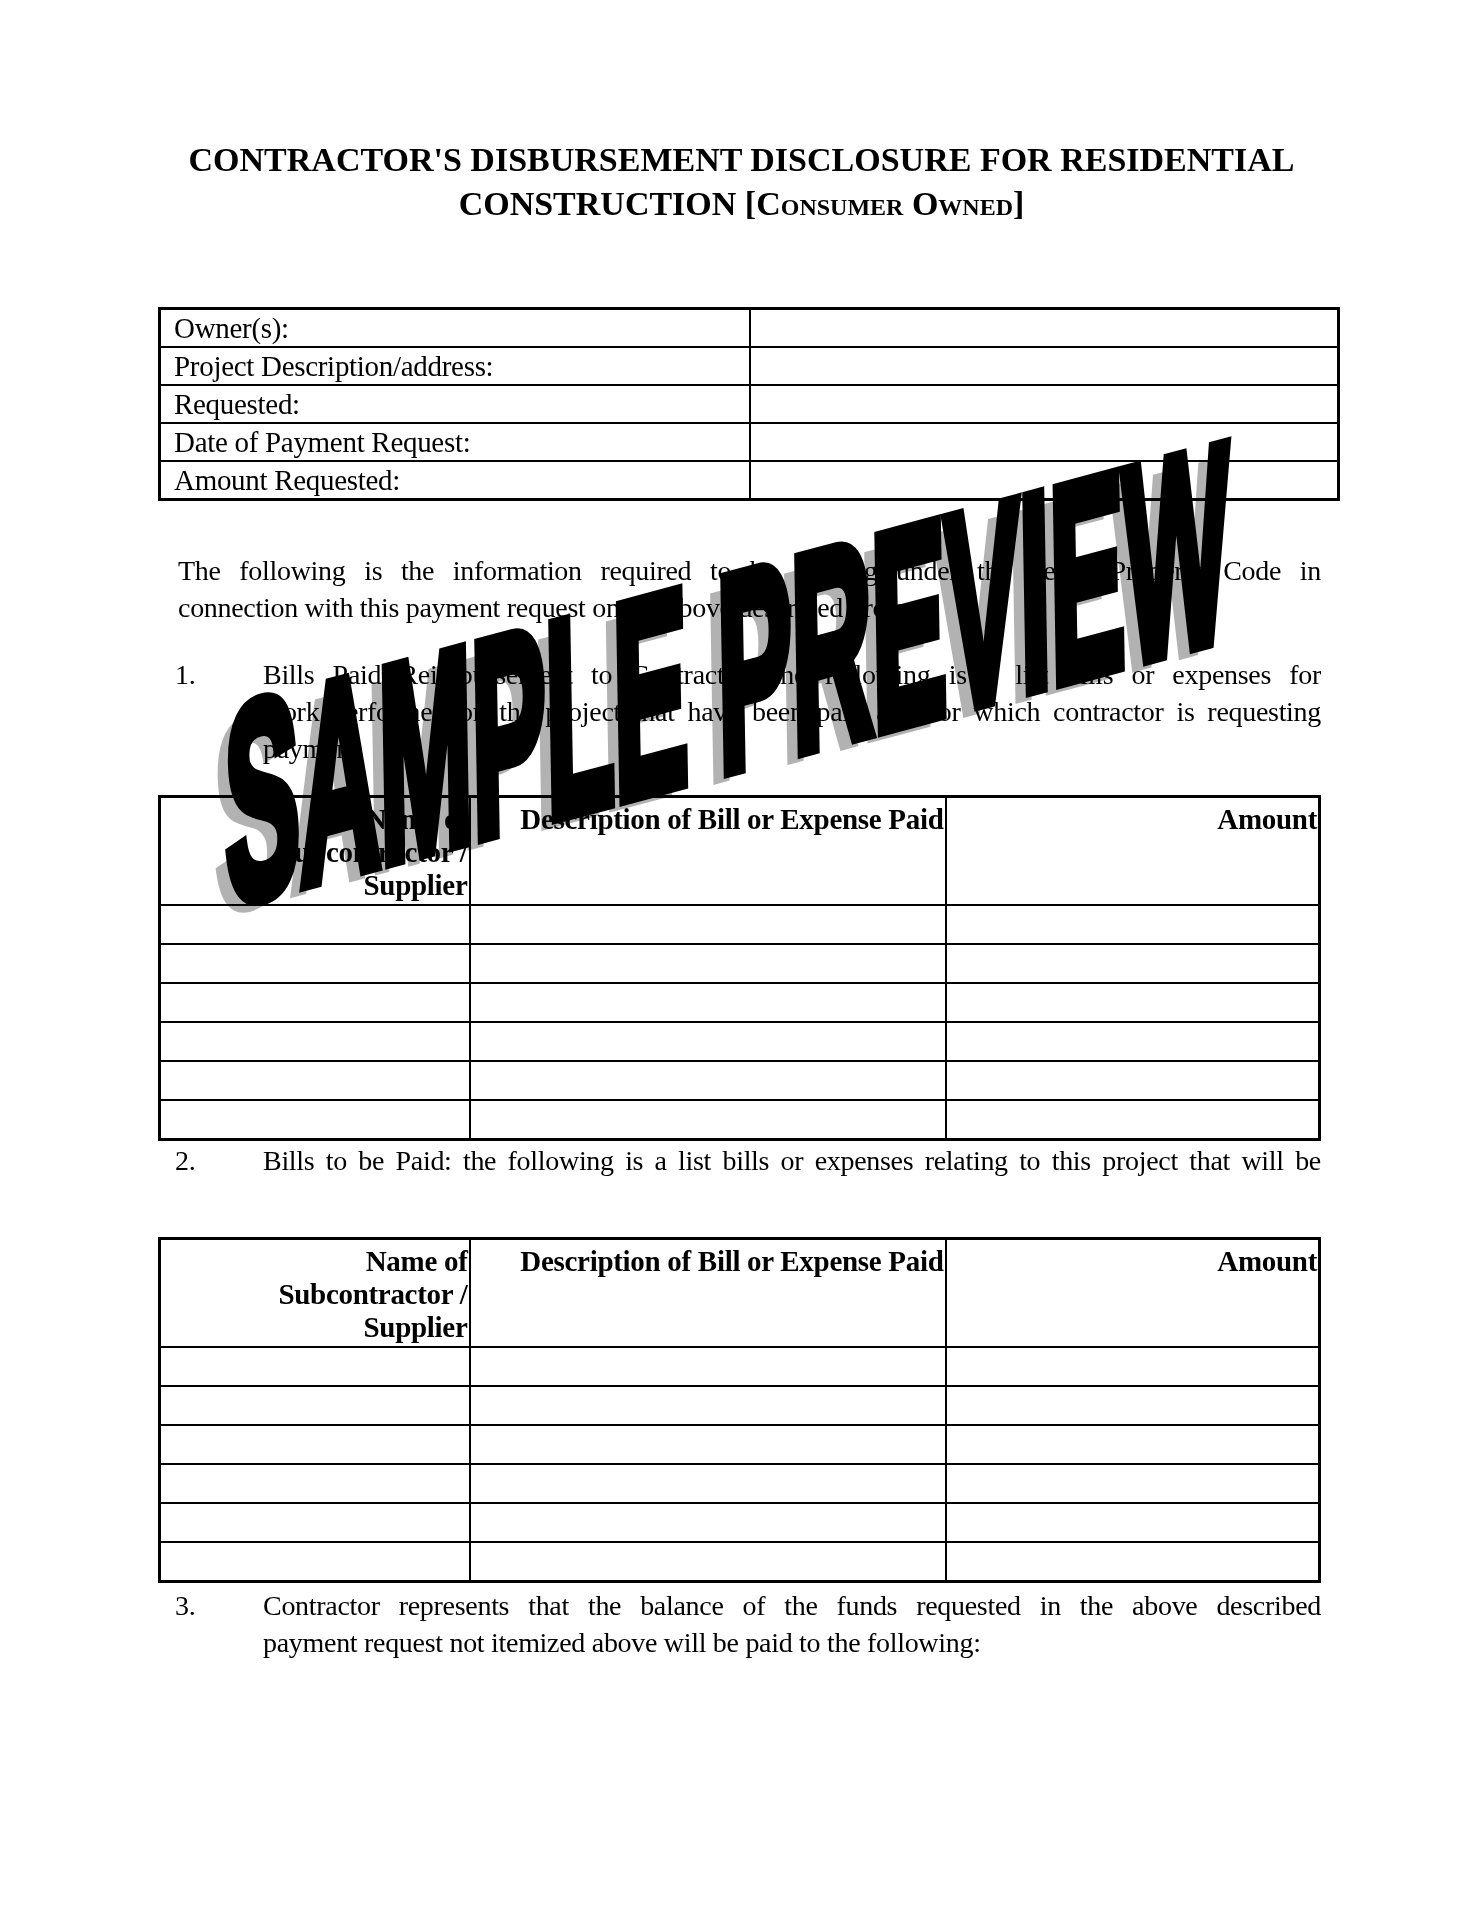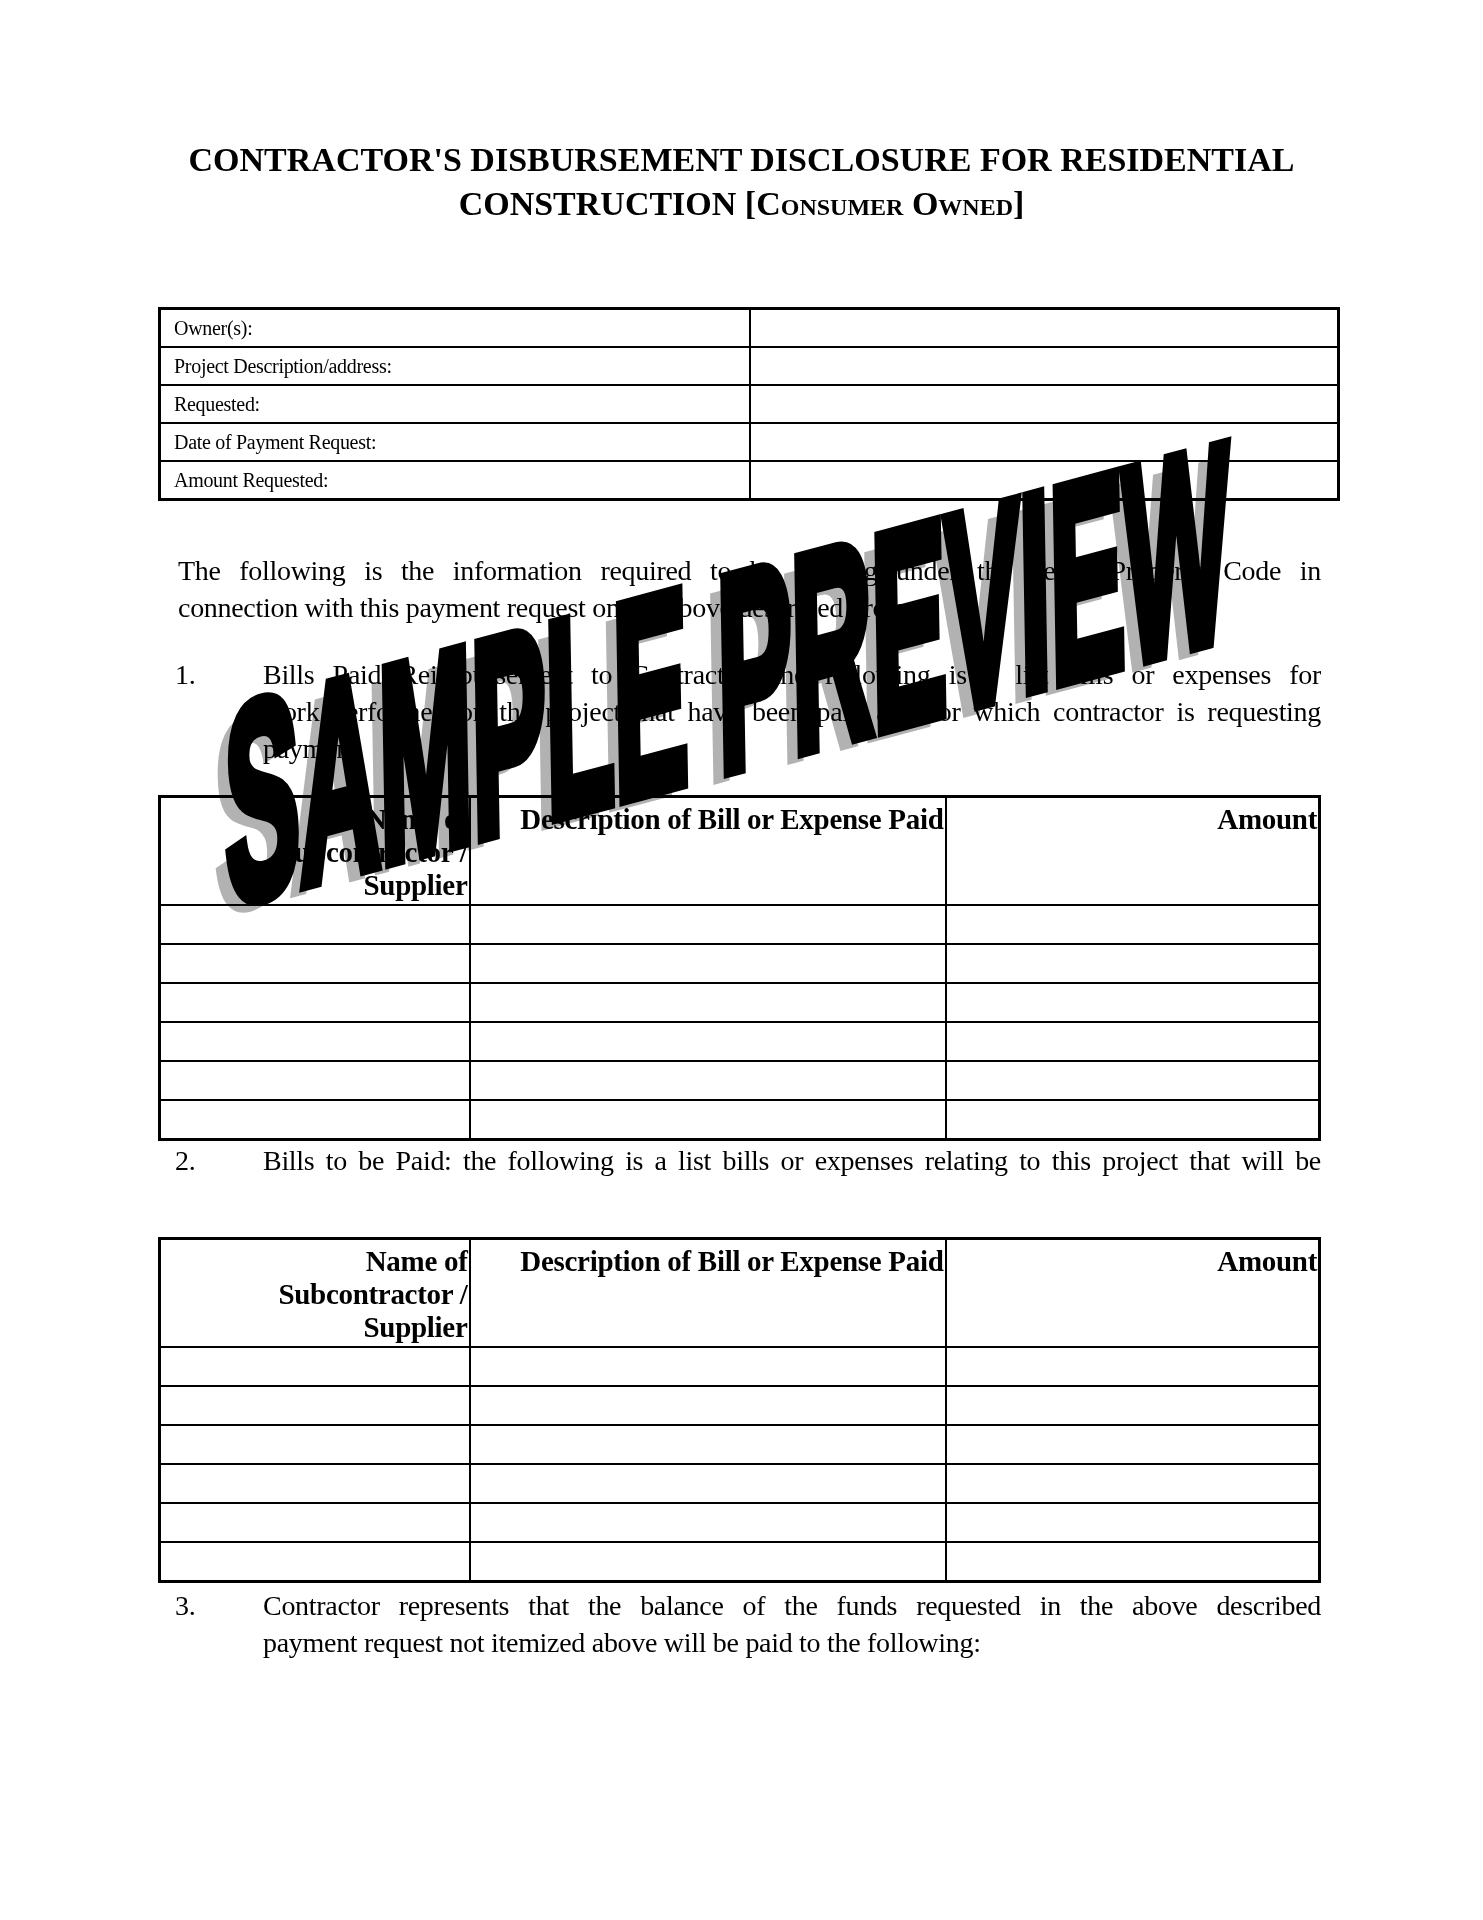--- a/index.html
+++ b/index.html
@@ -11,21 +11,21 @@
   }
   
   .title{position:absolute; left:0; right:0; top:138px; text-align:center;
     font-weight:bold; font-size:34px; line-height:44px; letter-spacing:0;}
   .sc{font-variant:small-caps;text-align:right;}
   
   table{border-collapse:collapse; table-layout:fixed;}
   .info-table{position:absolute; left:158px; top:307px; width:1163px;
     border:3px solid #000;}
   .info-table td{border:2px solid #000; height:36px; padding:0 0 0 13px;
-    font-size:20px; vertical-align:middle; overflow:hidden;}
+    font-size:29px; vertical-align:middle; overflow:hidden;}
   .info-table td.val{width:573px;}
   
   .jline{text-align:justify; text-align-last:justify; white-space:normal;
     line-height:37px; height:37px; overflow:hidden;}
   .jlast{text-align-last:left;}
   .intro{position:absolute; left:178px; width:1143px; top:552px;}
   .item{position:absolute; left:175px; width:1146px;}
   .item-num{position:absolute; left:0; top:0; line-height:37px;}
   .item-body{margin-left:88px;}
   

